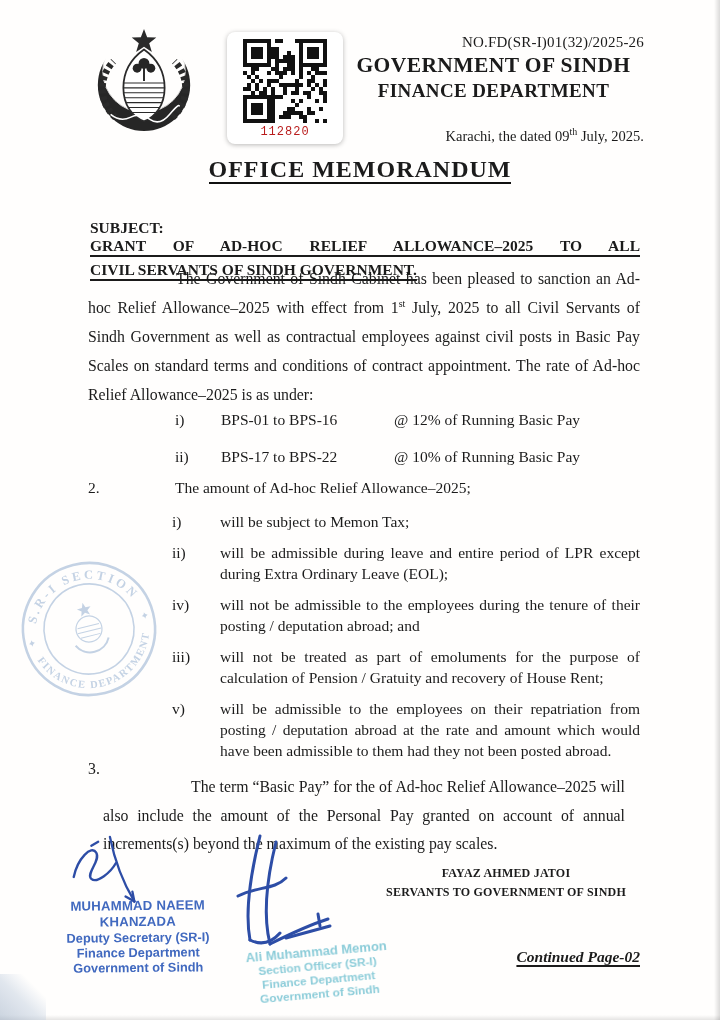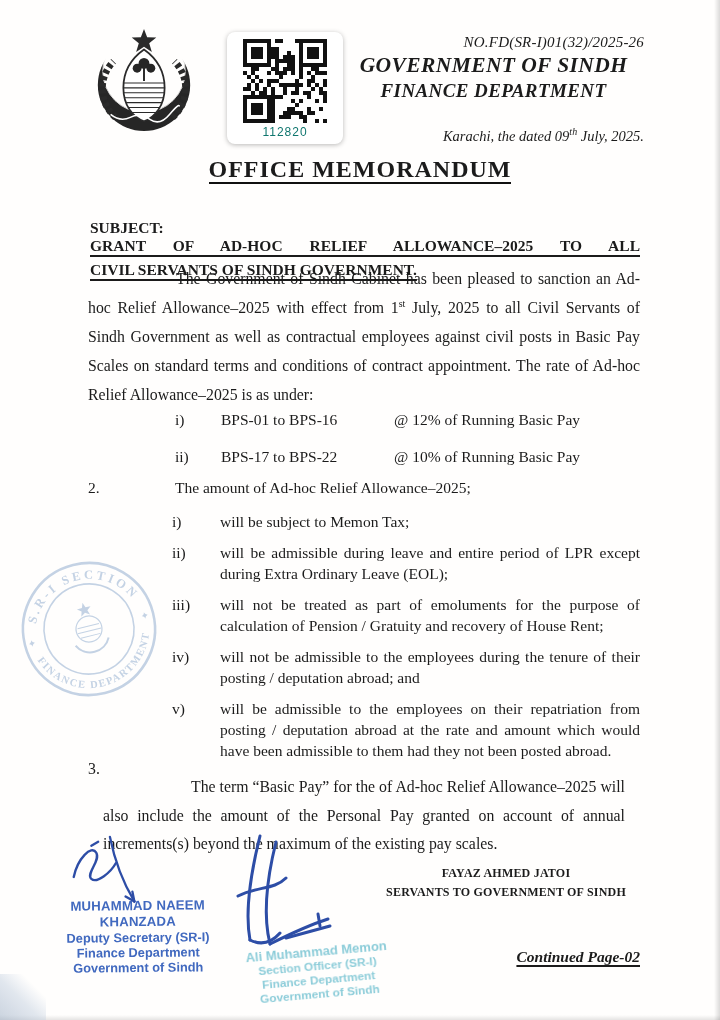--- a/index.html
+++ b/index.html
@@ -15,23 +15,23 @@
   .corner-fold{position:absolute;left:0;bottom:0;width:46px;height:46px;
     background:linear-gradient(45deg,#9fb0c6 0%,#c9d4e2 45%,rgba(255,255,255,0) 75%);
     opacity:.55;}
 
   
   .header{position:absolute;top:26px;left:85px;right:76px;display:flex;align-items:flex-start;}
   .crest{width:118px;flex:none;}
   .qr-sticker{flex:none;margin-left:24px;margin-top:6px;width:116px;background:#fff;
     border-radius:8px;box-shadow:0 1px 5px rgba(0,0,0,.28);padding:7px 0 5px 0;text-align:center;}
   .qr-sticker svg{width:84px;height:84px;display:block;margin:0 auto;}
-  .qr-label{font-family:Liberation Sans, sans-serif;font-size:12px;color:#0f766e;
+  .qr-label{font-family:Liberation Mono, monospace;font-size:12px;color:#b91c1c;
     letter-spacing:1px;margin-top:2px;}
-  .head-right{flex:1;padding-top:8px;font-style:italic;}
+  .head-right{flex:1;padding-top:8px;}
   .ref{font-size:15px;text-align:right;letter-spacing:.2px;}
   .gov{font-size:21.5px;font-weight:bold;text-align:center;margin-top:2px;letter-spacing:.4px;}
   .dept{font-size:19px;font-weight:bold;text-align:center;margin-top:2px;letter-spacing:.4px;}
   .dateline{font-size:14.5px;text-align:right;margin-top:26px;}
   sup{font-size:10px;vertical-align:super;line-height:0;}
 
   
   .title-wrap{position:absolute;top:156px;left:0;right:0;text-align:center;}
   .title{font-size:24px;font-weight:bold;letter-spacing:1px;
     border-bottom:2.5px solid #101010;padding-bottom:0;}
@@ -322,26 +322,26 @@
   <div class="conditions">
     <div class="cond">
       <span class="cnum">i)</span>
       <div class="ctext">will be subject to Memon Tax;</div>
     </div>
     <div class="cond">
       <span class="cnum">ii)</span>
       <div class="ctext">will be admissible during leave and entire period of LPR except during Extra Ordinary Leave (EOL);</div>
     </div>
     <div class="cond">
+      <span class="cnum">iv)</span>
+      <div class="ctext">will not be admissible to the employees during the tenure of their posting / deputation abroad; and</div>
+    </div>
+    <div class="cond">
       <span class="cnum">iii)</span>
       <div class="ctext">will not be treated as part of emoluments for the purpose of calculation of Pension / Gratuity and recovery of House Rent;</div>
-    </div>
-    <div class="cond">
-      <span class="cnum">iv)</span>
-      <div class="ctext">will not be admissible to the employees during the tenure of their posting / deputation abroad; and</div>
     </div>
     <div class="cond">
       <span class="cnum">v)</span>
       <div class="ctext">will be admissible to the employees on their repatriation from posting / deputation abroad at the rate and amount which would have been admissible to them had they not been posted abroad.</div>
     </div>
   </div>
 
   <div class="sec3">
     <span class="secnum">3.</span>
     <p>The term “Basic Pay” for the of Ad-hoc Relief Allowance–2025 will also include the amount of the Personal Pay granted on account of annual increments(s) beyond the maximum of the existing pay scales.</p>

